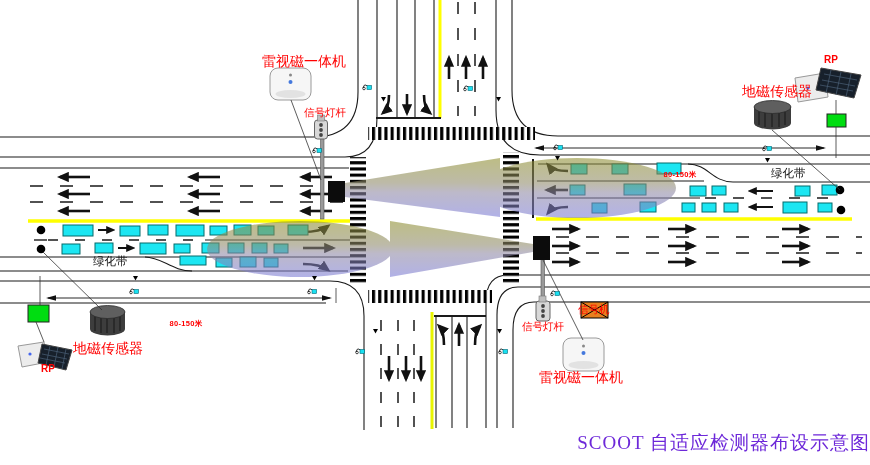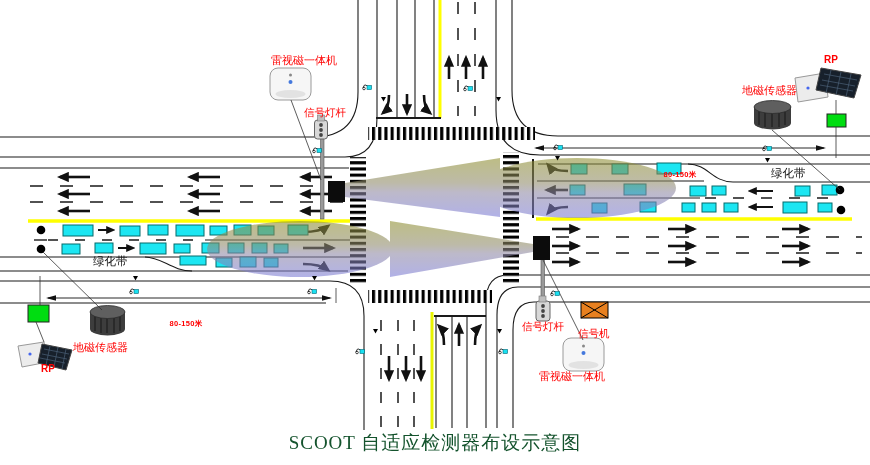--- a/index.html
+++ b/index.html
@@ -1,23 +1,23 @@
 <!DOCTYPE html>
 <html><head>
 <meta charset="utf-8">
 <style>
   html,body{margin:0;padding:0;background:#fff;}
   .stage{position:relative;width:870px;height:465px;background:#fff;overflow:hidden;
          font-family:"Liberation Sans",sans-serif;}
   .stage svg{position:absolute;left:0;top:0;}
-  .lbl{position:absolute;color:#ff0000;font-size:11px;line-height:1.1;white-space:nowrap;}
+  .lbl{position:absolute;color:#ff0000;font-size:14px;line-height:1.1;white-space:nowrap;}
   .lbl.black{color:#111;}
   .lbl.small{font-size:7.5px;font-weight:bold;letter-spacing:.3px;margin-top:32px;}
-  .diagram-title{position:absolute;left:0;right:0;top:430px;text-align:center;
-         font-family:"Liberation Serif",serif;font-size:19px;color:#14532d;letter-spacing:1px;}
+  .diagram-title{position:absolute;left:0;right:0;top:430px;text-align:right;
+         font-family:"Liberation Serif",serif;font-size:19px;color:#6d28d9;letter-spacing:1px;}
 </style>
 </head>
 <body>
 
 <div class="stage">
 <svg width="870" height="465" viewBox="0 0 870 465">
   <defs>
     <linearGradient id="beamG" x1="0" y1="0" x2="0" y2="1">
       <stop offset="0" stop-color="#8e8e2e"></stop>
       <stop offset="0.42" stop-color="#8f8a6a"></stop>
@@ -361,16 +361,16 @@
 <div class="lbl" style="left:304px;top:107px;font-size:10.5px">信号灯杆</div>
 <div class="lbl" style="left:824px;top:54px;font-size:10px;font-weight:bold">RP</div>
 <div class="lbl" style="left:742px;top:84px">地磁传感器</div>
 <div class="lbl small" style="left:652px;top:139px;width:56px;text-align:center">80-150米</div>
 <div class="lbl black" style="left:771px;top:167px;font-size:11.5px">绿化带</div>
 <div class="lbl black" style="left:93px;top:255px;font-size:11.5px">绿化带</div>
 <div class="lbl small" style="left:158px;top:288px;width:56px;text-align:center">80-150米</div>
 <div class="lbl" style="left:73px;top:341px">地磁传感器</div>
 <div class="lbl" style="left:41px;top:363px;font-size:10px;font-weight:bold">RP</div>
 <div class="lbl" style="left:522px;top:321px;font-size:10.5px">信号灯杆</div>
-<div class="lbl" style="left:578px;top:328px;font-size:10.5px">信号机</div>
+<div class="lbl" style="left:578px;top:304px;font-size:10.5px">信号机</div>
 <div class="lbl" style="left:539px;top:370px">雷视磁一体机</div>
 <div class="diagram-title">SCOOT 自适应检测器布设示意图</div>
 </div>
 
 </body></html>

